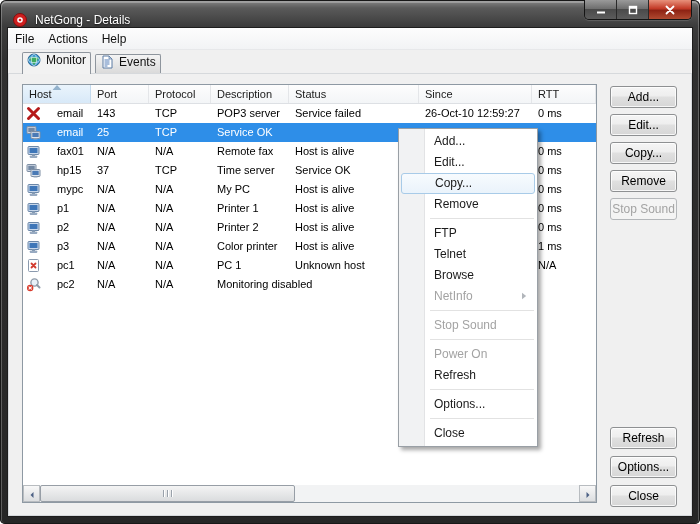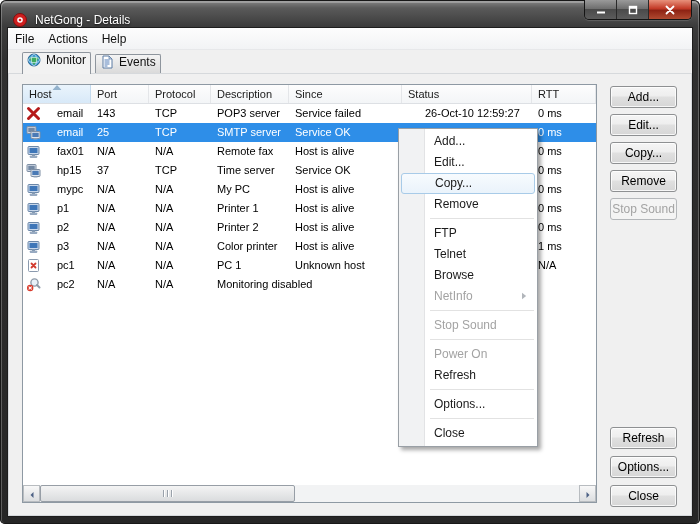--- a/index.html
+++ b/index.html
@@ -153,22 +153,22 @@
       <div class="tabpanel"></div>
 
       <div class="listview">
         <div class="lv-header">
             <div class="lv-hcell c0 sorted"><span class="sort-arrow ic"><svg width="9" height="5" viewBox="0 0 9 5">
                   <path d="M4.5 0 L9 5 L0 5 Z" fill="#93b2cc"></path>
                 </svg></span><span>Host</span></div>
             <div class="lv-hcell c1"><span>Port</span></div>
             <div class="lv-hcell c2"><span>Protocol</span></div>
             <div class="lv-hcell c3"><span>Description</span></div>
+            <div class="lv-hcell c4"><span>Status</span></div>
             <div class="lv-hcell c5"><span>Since</span></div>
-            <div class="lv-hcell c4"><span>Status</span></div>
             <div class="lv-hcell c6"><span>RTT</span></div>
           </div>
         <div class="lv-body">
             <div class="lv-row">
               <div class="lv-cell c0 hostcell">
                 <span class="ic">
                   <svg width="15" height="15" viewBox="0 0 15 15">
                     <path d="M2.5 2.5 L12.5 12.5 M12.5 2.5 L2.5 12.5" stroke="#b51a1a" stroke-width="3" stroke-linecap="round" fill="none"></path>
                   </svg>
                 </span>
@@ -189,21 +189,20 @@
                     <rect x="2.3" y="2.8" width="6.4" height="4.2" fill="#7288a3"></rect>
                     <rect x="5" y="6.5" width="9" height="7" rx=".8" fill="#dde4ed" stroke="#7d8ea3"></rect>
                     <rect x="6.3" y="7.8" width="6.4" height="4.2" fill="#4a7ab5"></rect>
                     <rect x="7.5" y="13.2" width="4" height="1.3" fill="#93a5ba"></rect>
                   </svg>
                 </span>
                 <span>email</span>
               </div>
               <div class="lv-cell c1">25</div>
               <div class="lv-cell c2">TCP</div>
-              <div class="lv-cell c3">SMTP server</div>
               <div class="lv-cell c4">Service OK</div>
               <div class="lv-cell c5"></div>
               <div class="lv-cell c6">0 ms</div>
             </div>
             <div class="lv-row">
               <div class="lv-cell c0 hostcell">
                 <span class="ic">
                   <svg width="15" height="15" viewBox="0 0 15 15">
                     <rect x="2" y="2.5" width="11" height="8" rx="1" fill="#c8d7ea" stroke="#6b87a8"></rect>
                     <rect x="3.5" y="4" width="8" height="5" fill="#3e76b8"></rect>

